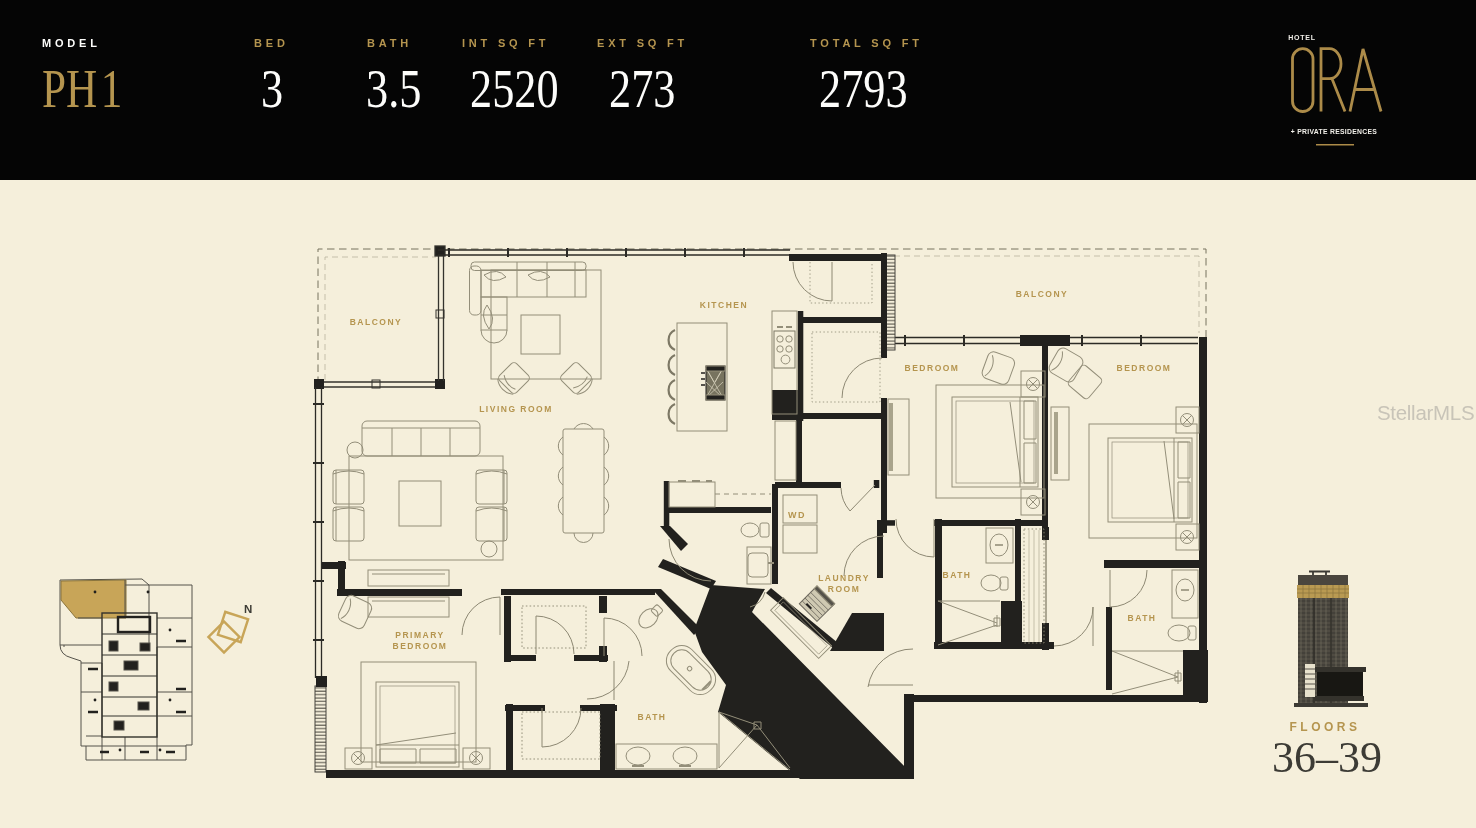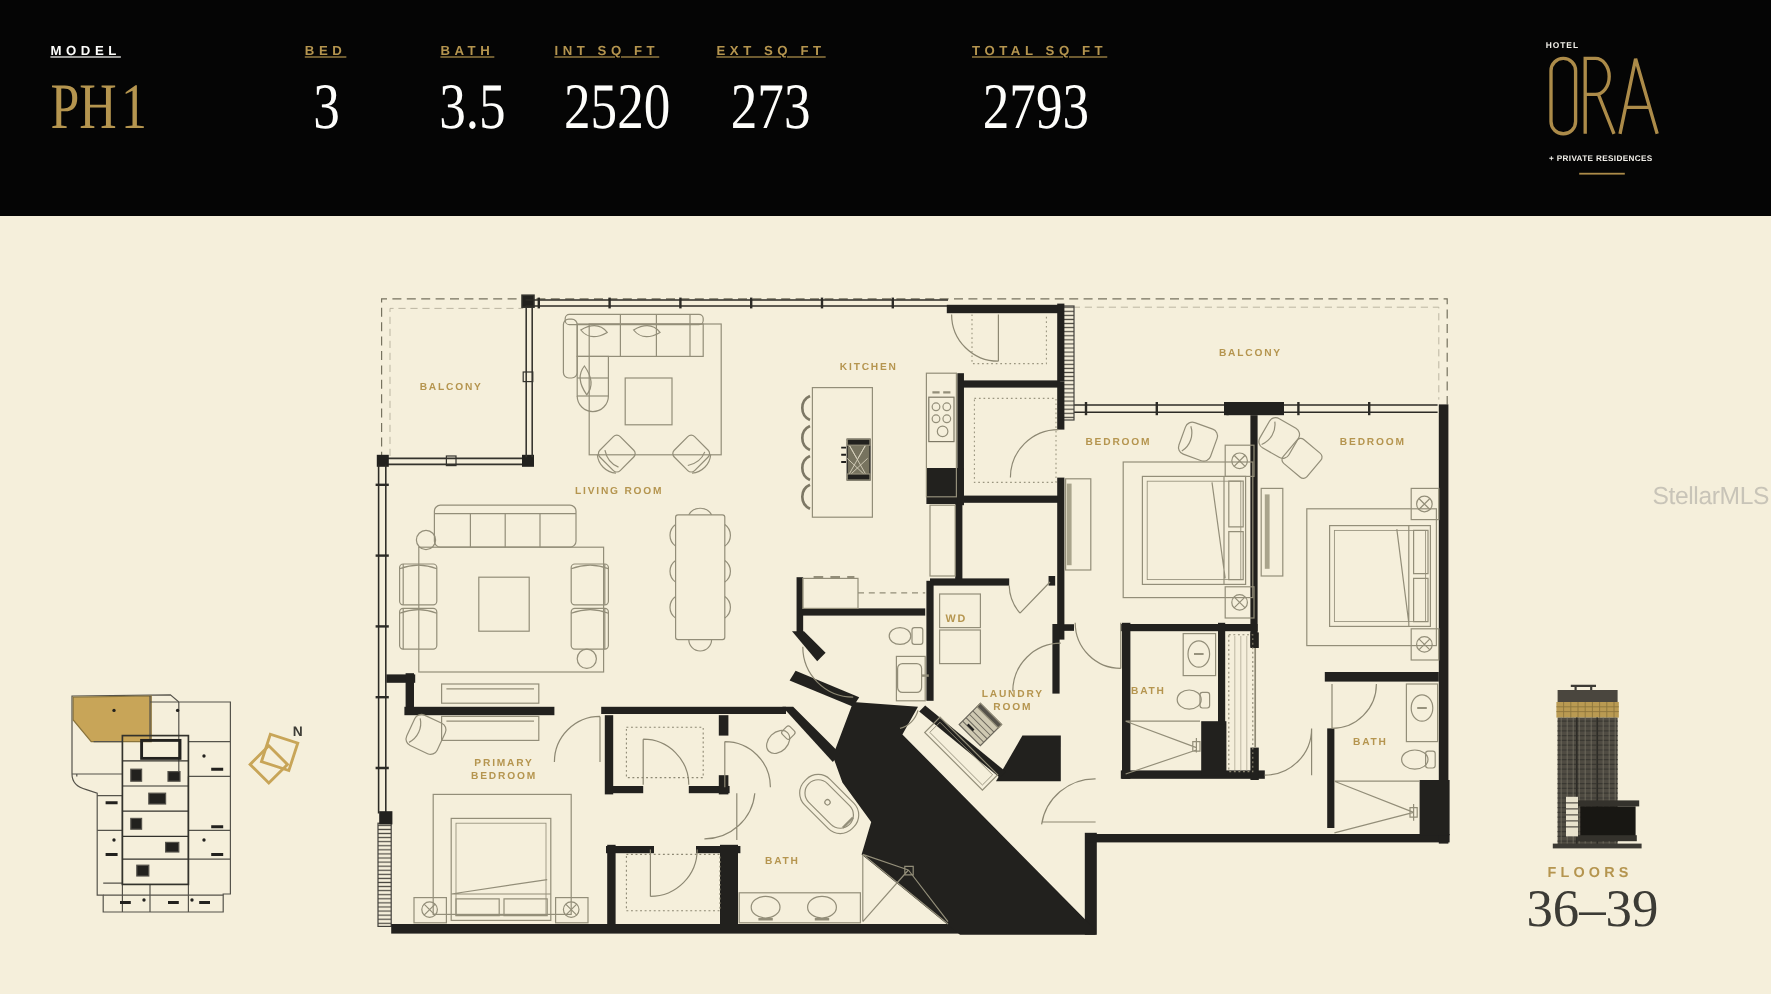--- a/index.html
+++ b/index.html
@@ -1,18 +1,18 @@
 <!DOCTYPE html>
 <html><head>
 <meta charset="utf-8">
 <style>
   html,body{margin:0;padding:0;}
   body{width:1476px;height:828px;background:#f5efdb;overflow:hidden;font-family:"Liberation Sans",sans-serif;position:relative;}
   .hdr{position:absolute;left:0;top:0;width:1476px;height:180px;background:#050505;}
-  .lab{position:absolute;color:#b5954f;font-size:11px;font-weight:bold;letter-spacing:3.8px;white-space:nowrap;text-decoration:underline;}
+  .lab{position:absolute;color:#b5954f;font-size:11px;font-weight:bold;letter-spacing:3.8px;white-space:nowrap;}
   .lab.w{color:#fdfdfb;}
   .num{position:absolute;color:#fdfdfb;font-family:"Liberation Serif",serif;font-size:54px;font-weight:400;white-space:nowrap;transform:scaleX(0.82);transform-origin:0 0;}
   .gold{color:#b5954f;}
   svg{position:absolute;left:0;top:0;}
 </style>
 </head>
 <body>
 
 <div class="hdr"></div>
 

